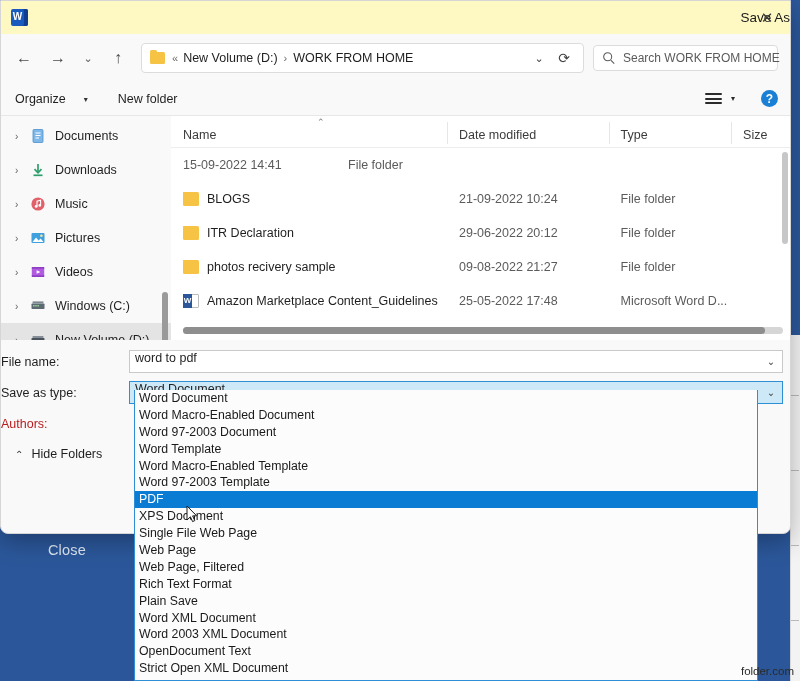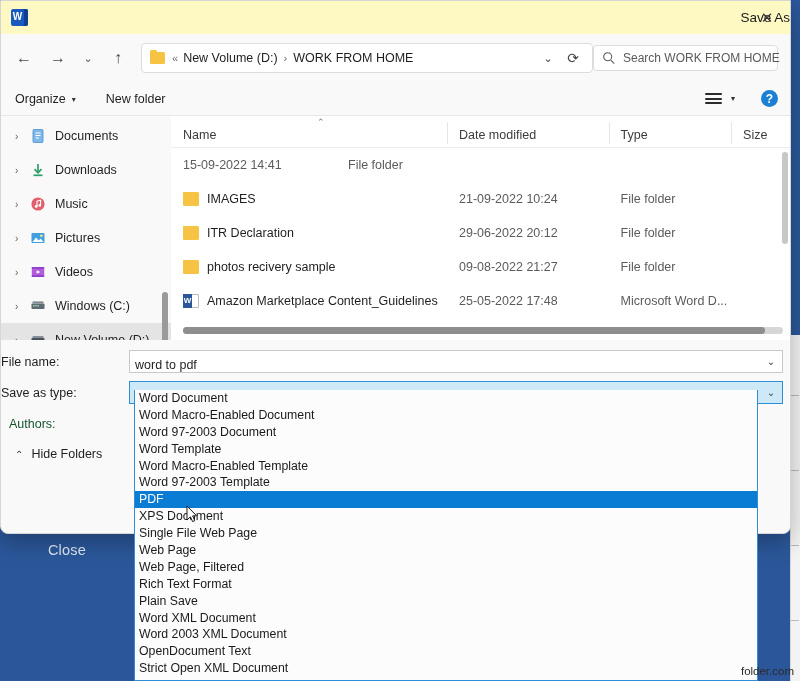--- a/index.html
+++ b/index.html
@@ -94,33 +94,33 @@
     background: #f6c344; border-radius: 1.5px 1.5px 0 0;
   }
   .crumb { font-size: 12.5px; color: #1f1f1f; white-space: nowrap; }
   .crumb-sep { font-size: 11px; color: #6a6a6a; margin: 0 6px; }
   .crumb-sep.dbl { margin: 0 5px 0 0; }
   .addr-spacer { flex: 1 1 auto; }
   .addr-chev { color:#444; font-size: 11px; width: 24px; text-align:center; }
   .refresh { color:#444; font-size: 14px; width: 26px; text-align:center; }
 
   .searchbox {
-    width: 185px; height: 26px; flex: 0 0 auto;
+    width: 185px; height: 26px; margin-left: 9px; flex: 0 0 auto;
     background: #fff; border: 1px solid #dcdcdc; border-radius: 4px;
     display: flex; align-items: center; padding: 12px 8px;
   }
   .search-icon { width: 14px; height: 14px; margin-right: 7px; flex:0 0 auto; }
   .search-ph { font-size: 12px; color: #5a5a5a; white-space: nowrap; }
 
   
   .cmdbar {
     height: 34px; display: flex; align-items: center; padding: 0 12px 0 14px;
     border-bottom: 1px solid #e7e7e7;
   }
-  .cmd { font-size: 12.5px; color: #1f1f1f; margin-right: 30px; display:flex; align-items:center; gap:6px;}
+  .cmd { font-size: 12.5px; color: #1f1f1f; margin-right: 30px; display:flex; align-items:center; gap:18px;}
   .caret-down { font-size: 8px; color:#333; position: relative; top: 1px;}
   .cmd-spacer { flex: 1 1 auto; }
   .viewicon { display:flex; flex-direction:column; gap:2.5px; width:17px; }
   .viewicon i { display:block; height:2px; background:#2b2b2b; border-radius:1px; }
   .view-caret { margin-left: 9px; font-size: 8px; color:#2b2b2b; }
   .helpbtn {
     width: 17px; height: 17px; border-radius: 50%; background: #1b7fd4;
     color: #fff; font-size: 12px; font-weight: bold; margin-left: 26px;
     display:flex; align-items:center; justify-content:center; line-height:1;
   }
@@ -195,24 +195,24 @@
     background: #c7c7c7; border-radius: 3px;
   }
 
   
   .formarea { position: relative; padding-top: 9px; background: #f9f9f9; height: 135px;}
   .formrow { display: flex; align-items: center; height: 25px; margin-bottom: 6px; }
   .formlabel {
     width: 128px; flex: 0 0 auto; padding-right: 8px;
     font-size: 12.5px; color: #1f1f1f;
   }
-  .formlabel.dim { color: #14532d; padding-left: 8px; }
+  .formlabel.dim { color: #b91c1c; }
   .field {
     flex: 1 1 auto; height: 23px; margin-right: 7px; background: #fff;
-    border: 1px solid #c9c9c9; display: flex; align-items: flex-end;
+    border: 1px solid #c9c9c9; display: flex; align-items: flex-start;
     font-size: 12.5px; color: #1f1f1f; padding-left: 5px;
     position: relative;
   }
   .field .fchev {
     position:absolute; right: 0; top:0; width: 22px; height: 21px;
     display:flex; align-items:center; justify-content:center;
     font-size: 10px; color: #444;
   }
   .field.combo-open {
     background: #cde8f7; border: 1px solid #2f8fd4;
@@ -435,21 +435,21 @@
         </div>
 
         <div class="fl-row">
           <div class="cell col-date date">15-09-2022 14:41</div>
           <div class="cell col-type type">File folder</div>
           <div class="cell col-size"></div>
         </div>
 
         <div class="fl-row">
           <div class="cell col-name">
-            <span class="fl-icon ico-folder"></span><span>IMAGES</span>
+            <span class="fl-icon ico-folder"></span><span>BLOGS</span>
           </div>
           <div class="cell col-date date">21-09-2022 10:24</div>
           <div class="cell col-type type">File folder</div>
           <div class="cell col-size"></div>
         </div>
 
         <div class="fl-row">
           <div class="cell col-name">
             <span class="fl-icon ico-folder"></span><span>ITR Declaration</span>
           </div>

